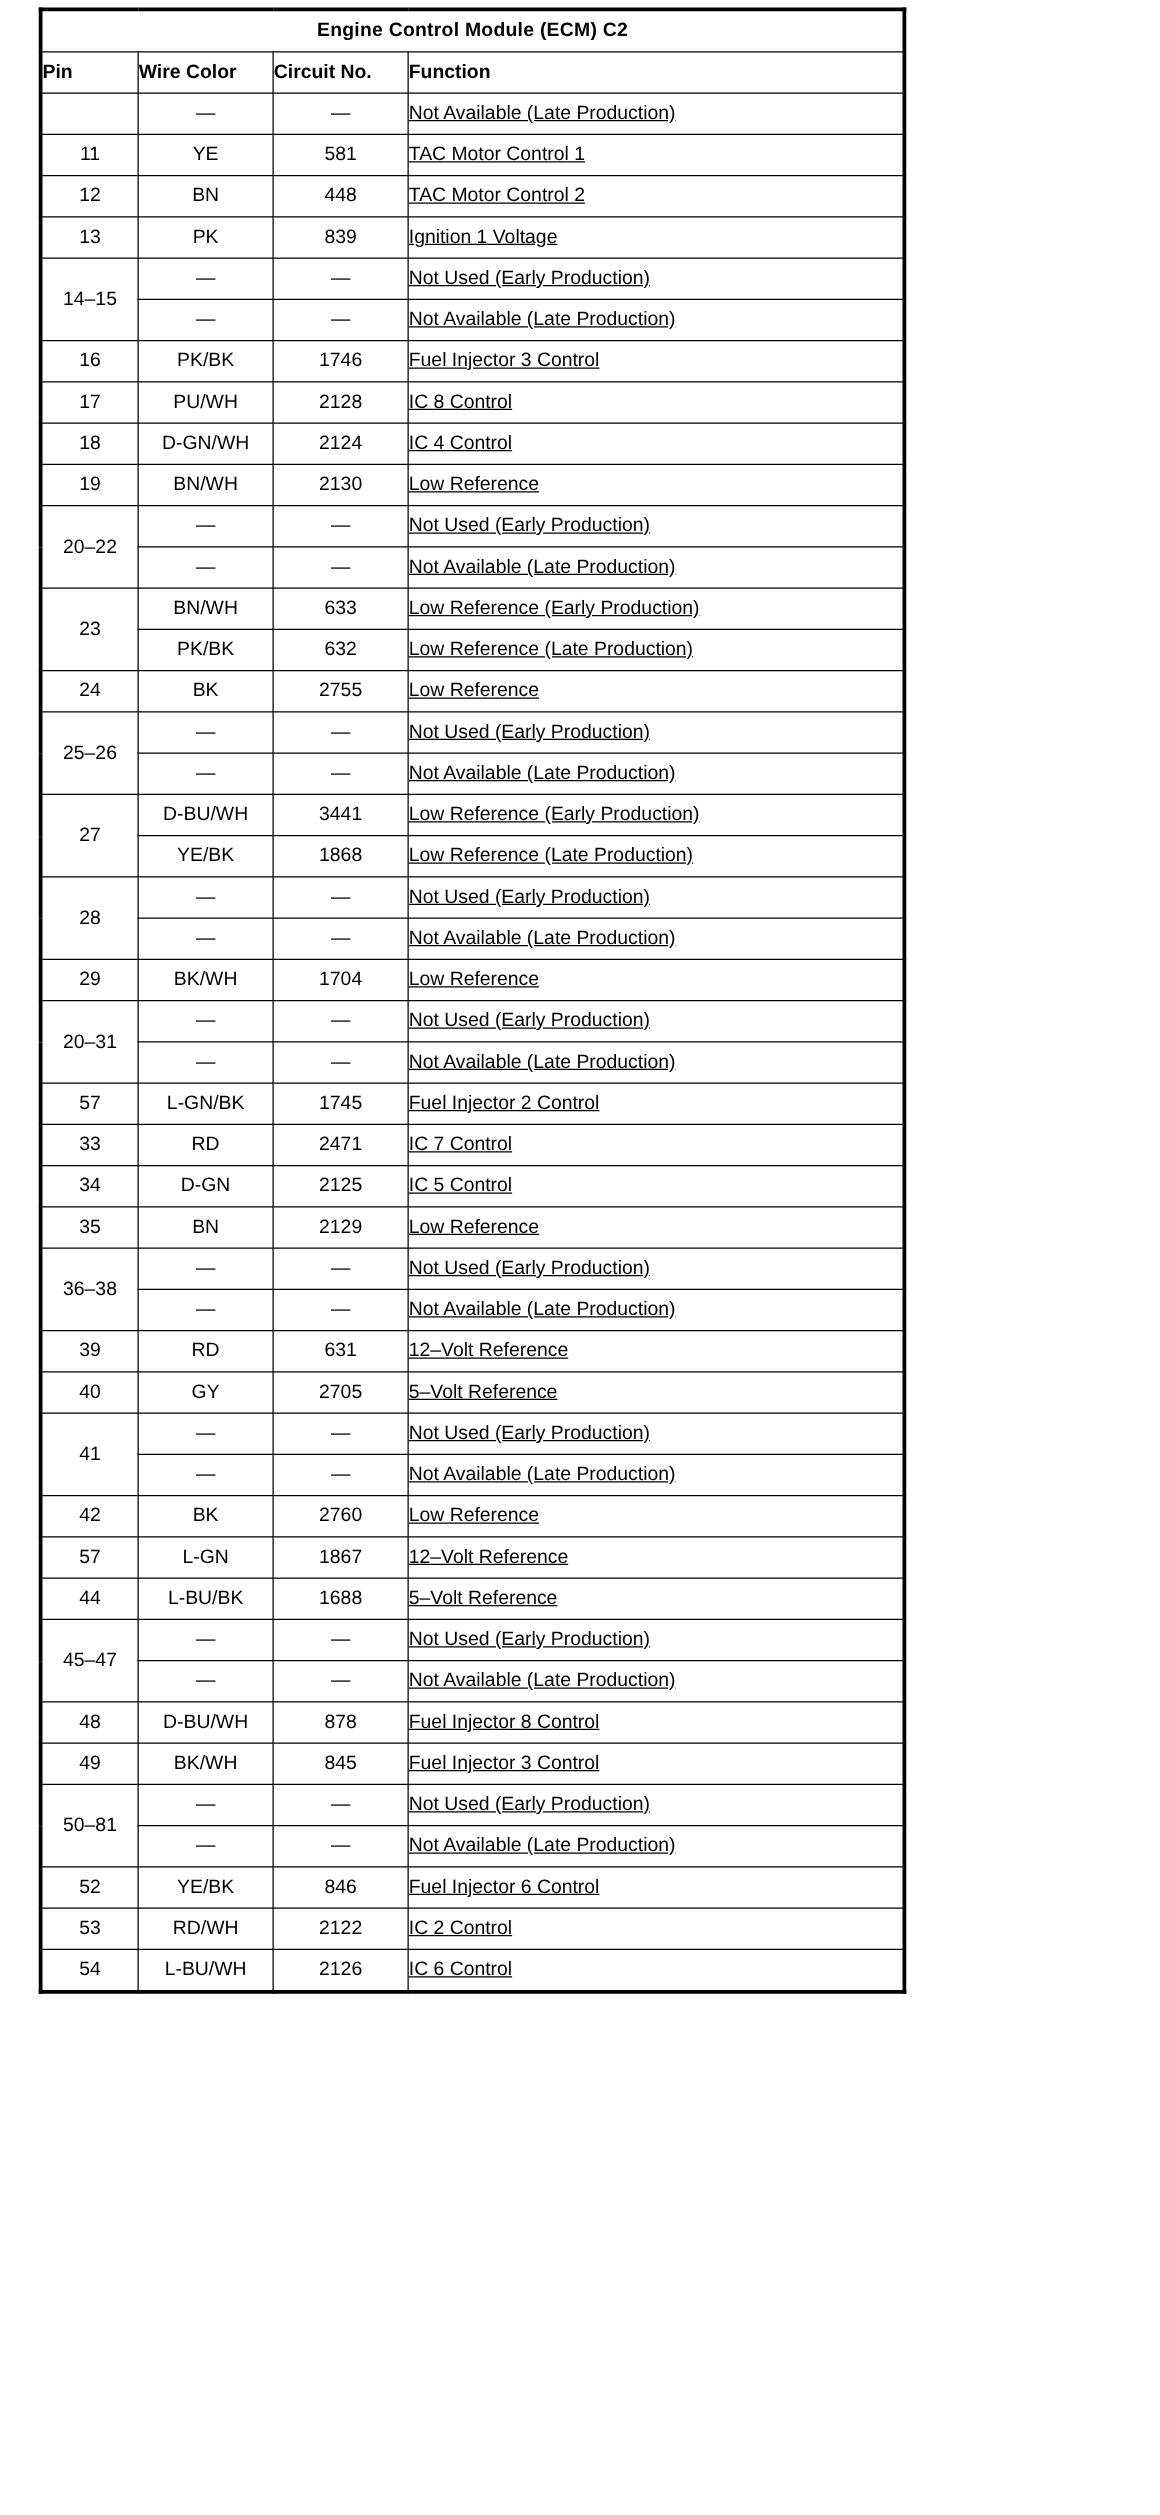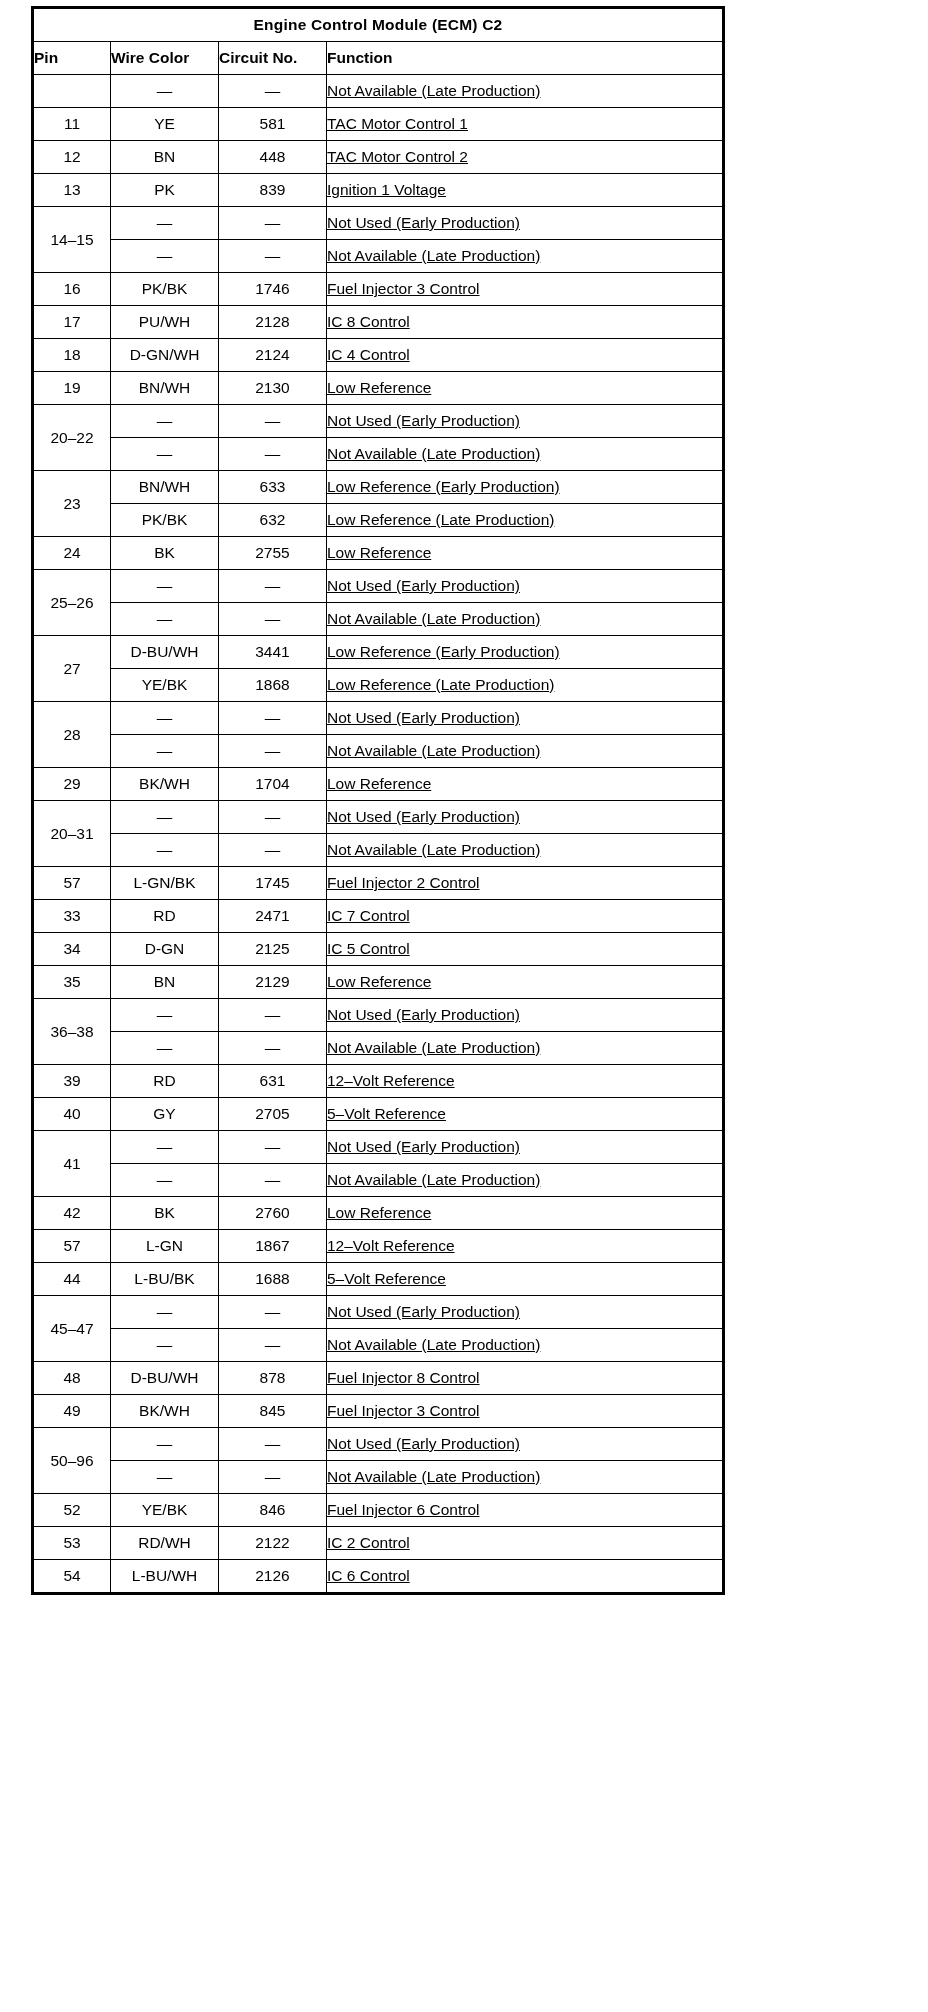--- a/index.html
+++ b/index.html
@@ -307,21 +307,21 @@
           <td class="cell-center">878</td>
           <td class="cell-left">Fuel Injector 8 Control</td>
         </tr>
         <tr>
           <td class="cell-center">49</td>
           <td class="cell-center">BK/WH</td>
           <td class="cell-center">845</td>
           <td class="cell-left">Fuel Injector 3 Control</td>
         </tr>
         <tr>
-          <td class="cell-center" rowspan="2">50–96</td>
+          <td class="cell-center" rowspan="2">50–81</td>
           <td class="cell-center">—</td>
           <td class="cell-center">—</td>
           <td class="cell-left">Not Used (Early Production)</td>
         </tr>
         <tr>
           <td class="cell-center">—</td>
           <td class="cell-center">—</td>
           <td class="cell-left">Not Available (Late Production)</td>
         </tr>
         <tr>

